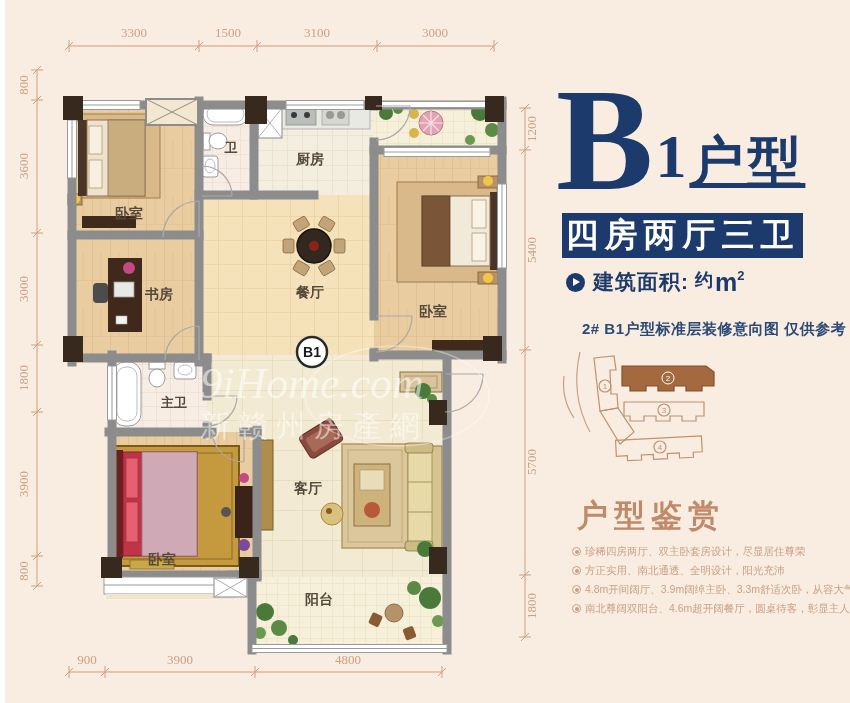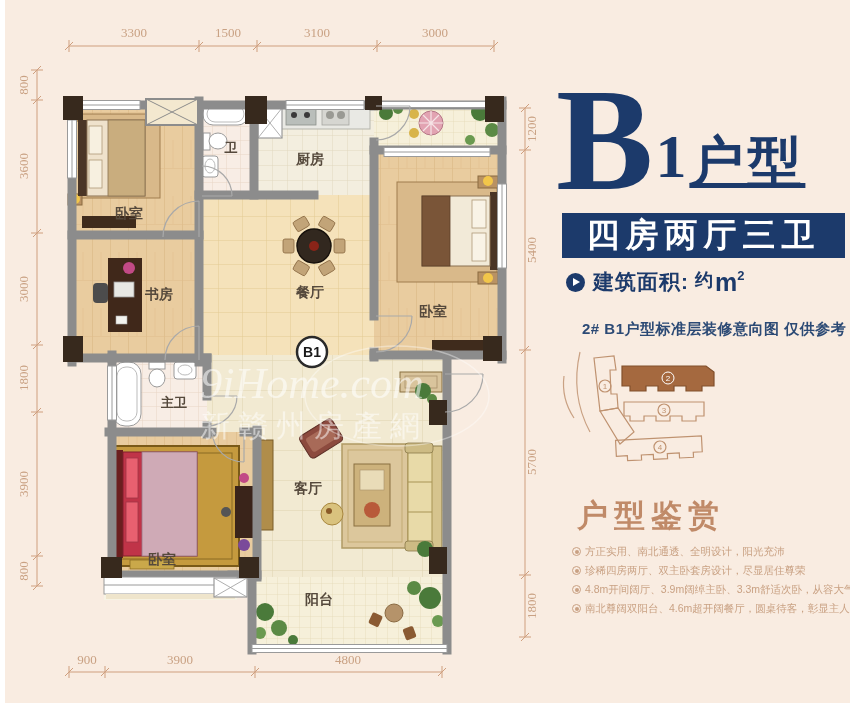--- a/index.html
+++ b/index.html
@@ -7,21 +7,21 @@
        font-family:"Liberation Sans",sans-serif;}
   .frame-left{position:absolute;left:0;top:0;width:5px;height:703px;background:#ffffff;}
   .plan-svg{position:absolute;left:2px;top:0;}
 
   
   .title{position:absolute;left:556px;top:76px;display:flex;align-items:flex-end;color:#1c3a6b;}
   .title .b{font-family:"Liberation Serif",serif;font-weight:bold;font-size:146px;line-height:.88;}
   .title .one{font-family:"Liberation Serif",serif;font-weight:bold;font-size:62px;line-height:1;margin:0 3px 17px 2px;}
   .title .type{font-family:"Liberation Serif",serif;font-weight:bold;font-size:54px;line-height:1;letter-spacing:4px;margin-bottom:15px;text-decoration:underline;}
 
-  .bar{position:absolute;left:562px;top:213px;width:283px;height:45px;background:#1c3a6b;color:#ffffff;
+  .bar{position:absolute;left:562px;top:213px;width:241px;height:45px;background:#1c3a6b;color:#ffffff;
        display:flex;align-items:center;justify-content:center;
        font-family:Liberation Sans, sans-serif;font-weight:bold;font-size:33px;letter-spacing:6px;}
 
   .area{position:absolute;left:566px;top:268px;display:flex;align-items:flex-start;color:#1c3a6b;}
   .area .play{width:19px;height:19px;border-radius:50%;background:#1c3a6b;position:relative;align-self:center;margin-right:8px;}
   .area .play::after{content:"";position:absolute;left:7px;top:5px;border-left:7px solid #fff;
        border-top:4.5px solid transparent;border-bottom:4.5px solid transparent;}
   .area .lbl{font-size:21px;font-weight:bold;letter-spacing:1px;}
   .area .approx{font-size:18px;font-weight:bold;margin:0 2px 0 6px;}
   .area .val{font-size:38px;font-weight:bold;letter-spacing:-1px;}
@@ -430,25 +430,25 @@
     <circle cx="104" cy="99" r="6"></circle>
   </g>
   <text x="104" y="102" font-size="8" fill="#bf9270" text-anchor="middle" font-family="'Liberation Sans',sans-serif">4</text>
 </svg>
 
 <div class="app-h">户型鉴赏</div>
 
 <div class="bullets">
   <div class="bullet-row">
     <span class="bullet-dot"></span>
-    <span class="bullet-text">方正实用、南北通透、全明设计，阳光充沛</span>
+    <span class="bullet-text">珍稀四房两厅、双主卧套房设计，尽显居住尊荣</span>
   </div>
   <div class="bullet-row">
     <span class="bullet-dot"></span>
-    <span class="bullet-text">珍稀四房两厅、双主卧套房设计，尽显居住尊荣</span>
+    <span class="bullet-text">方正实用、南北通透、全明设计，阳光充沛</span>
   </div>
   <div class="bullet-row">
     <span class="bullet-dot"></span>
     <span class="bullet-text">4.8m开间阔厅、3.9m阔绰主卧、3.3m舒适次卧，从容大气</span>
   </div>
   <div class="bullet-row">
     <span class="bullet-dot"></span>
     <span class="bullet-text">南北尊阔双阳台、4.6m超开阔餐厅，圆桌待客，彰显主人胸襟气度</span>
   </div>
 </div>

